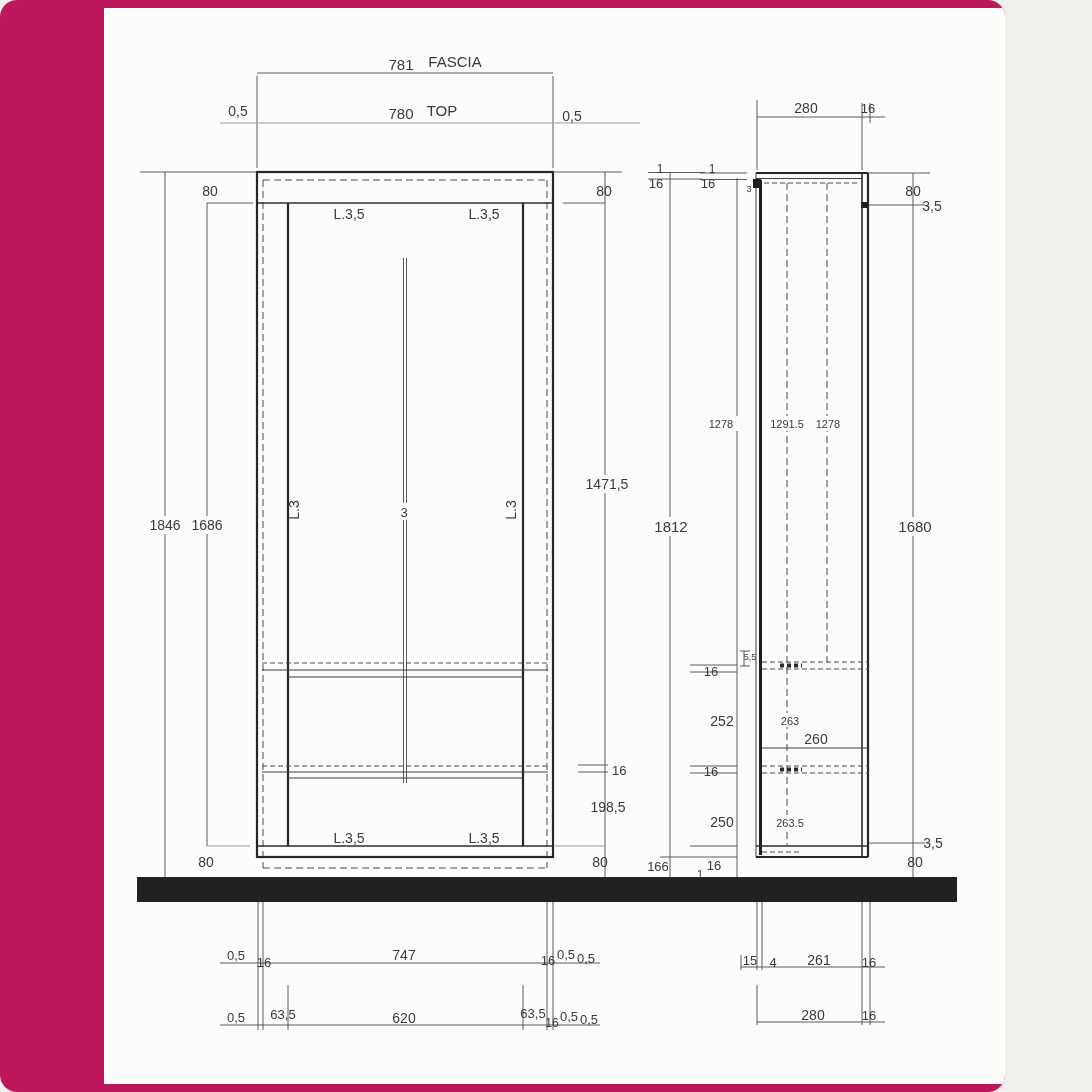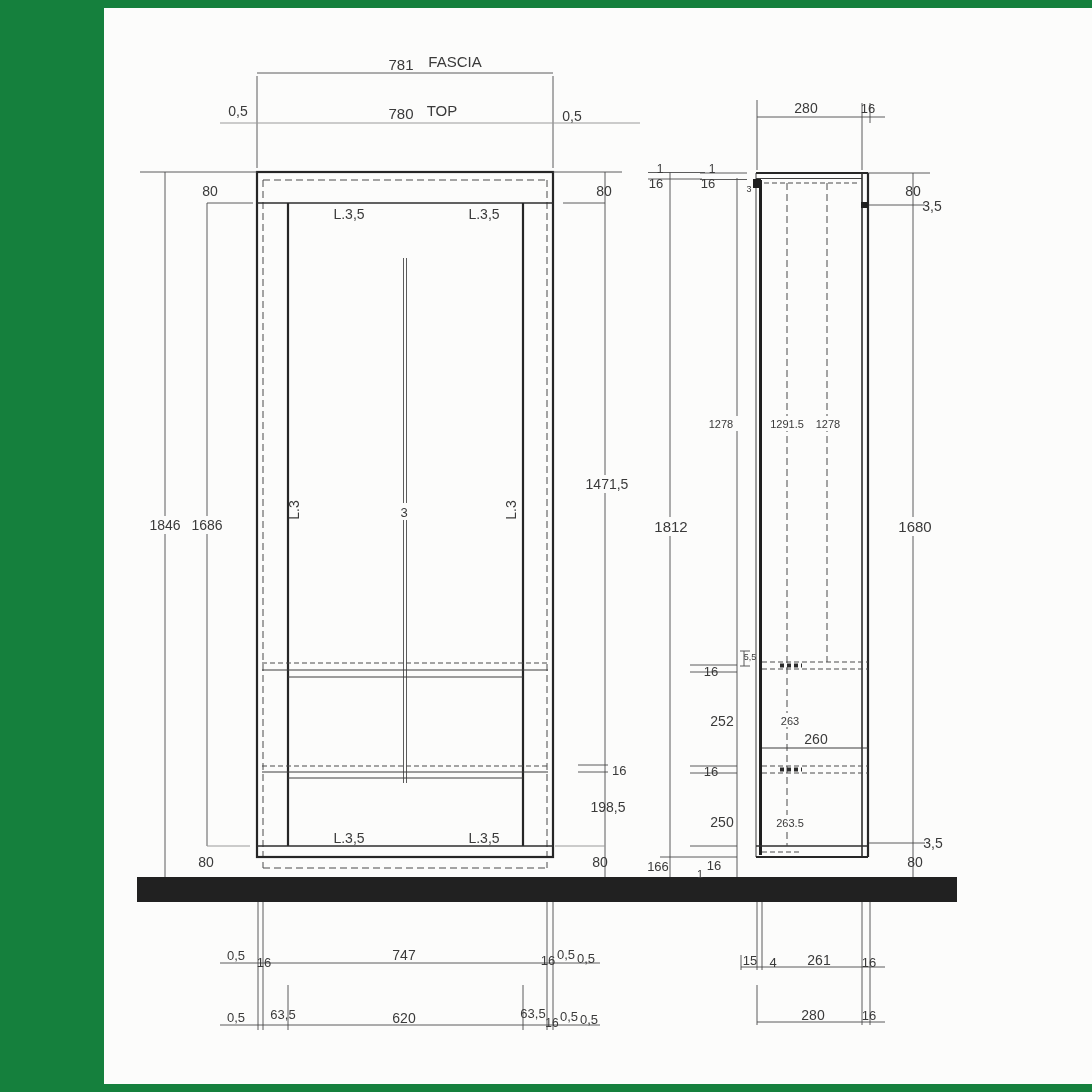--- a/index.html
+++ b/index.html
@@ -1,17 +1,17 @@
 <!DOCTYPE html>
 <html><head>
 <meta charset="utf-8">
 <style>
   html,body{margin:0;padding:0;background:#f1efec;}
-  .page{position:relative;width:1092px;height:1092px;background:#15803d;overflow:hidden;
-        font-family:"Liberation Sans",sans-serif;}
+  .page{position:relative;width:1005px;height:1092px;background:#be185d;overflow:hidden;
+        font-family:"Liberation Sans",sans-serif;border-radius:17px;}
   svg{position:absolute;left:0;top:0;}
   .ln{stroke:#3c3c3c;fill:none;stroke-width:1;}
   .thin{stroke:#4a4a4a;fill:none;stroke-width:0.9;}
   .thk{stroke:#262626;fill:none;stroke-width:2.2;}
   .med{stroke:#2e2e2e;fill:none;stroke-width:1.6;}
   .dsh{stroke:#4a4a4a;fill:none;stroke-width:1;stroke-dasharray:7 4;}
   .dsh2{stroke:#4a4a4a;fill:none;stroke-width:1;stroke-dasharray:5 3;}
   .gray{stroke:#9a9a9a;fill:none;stroke-width:1;}
   text{fill:#3a3a3a;font-family:"Liberation Sans",sans-serif;}
   .bg{fill:#fcfcfb;stroke:none;}

